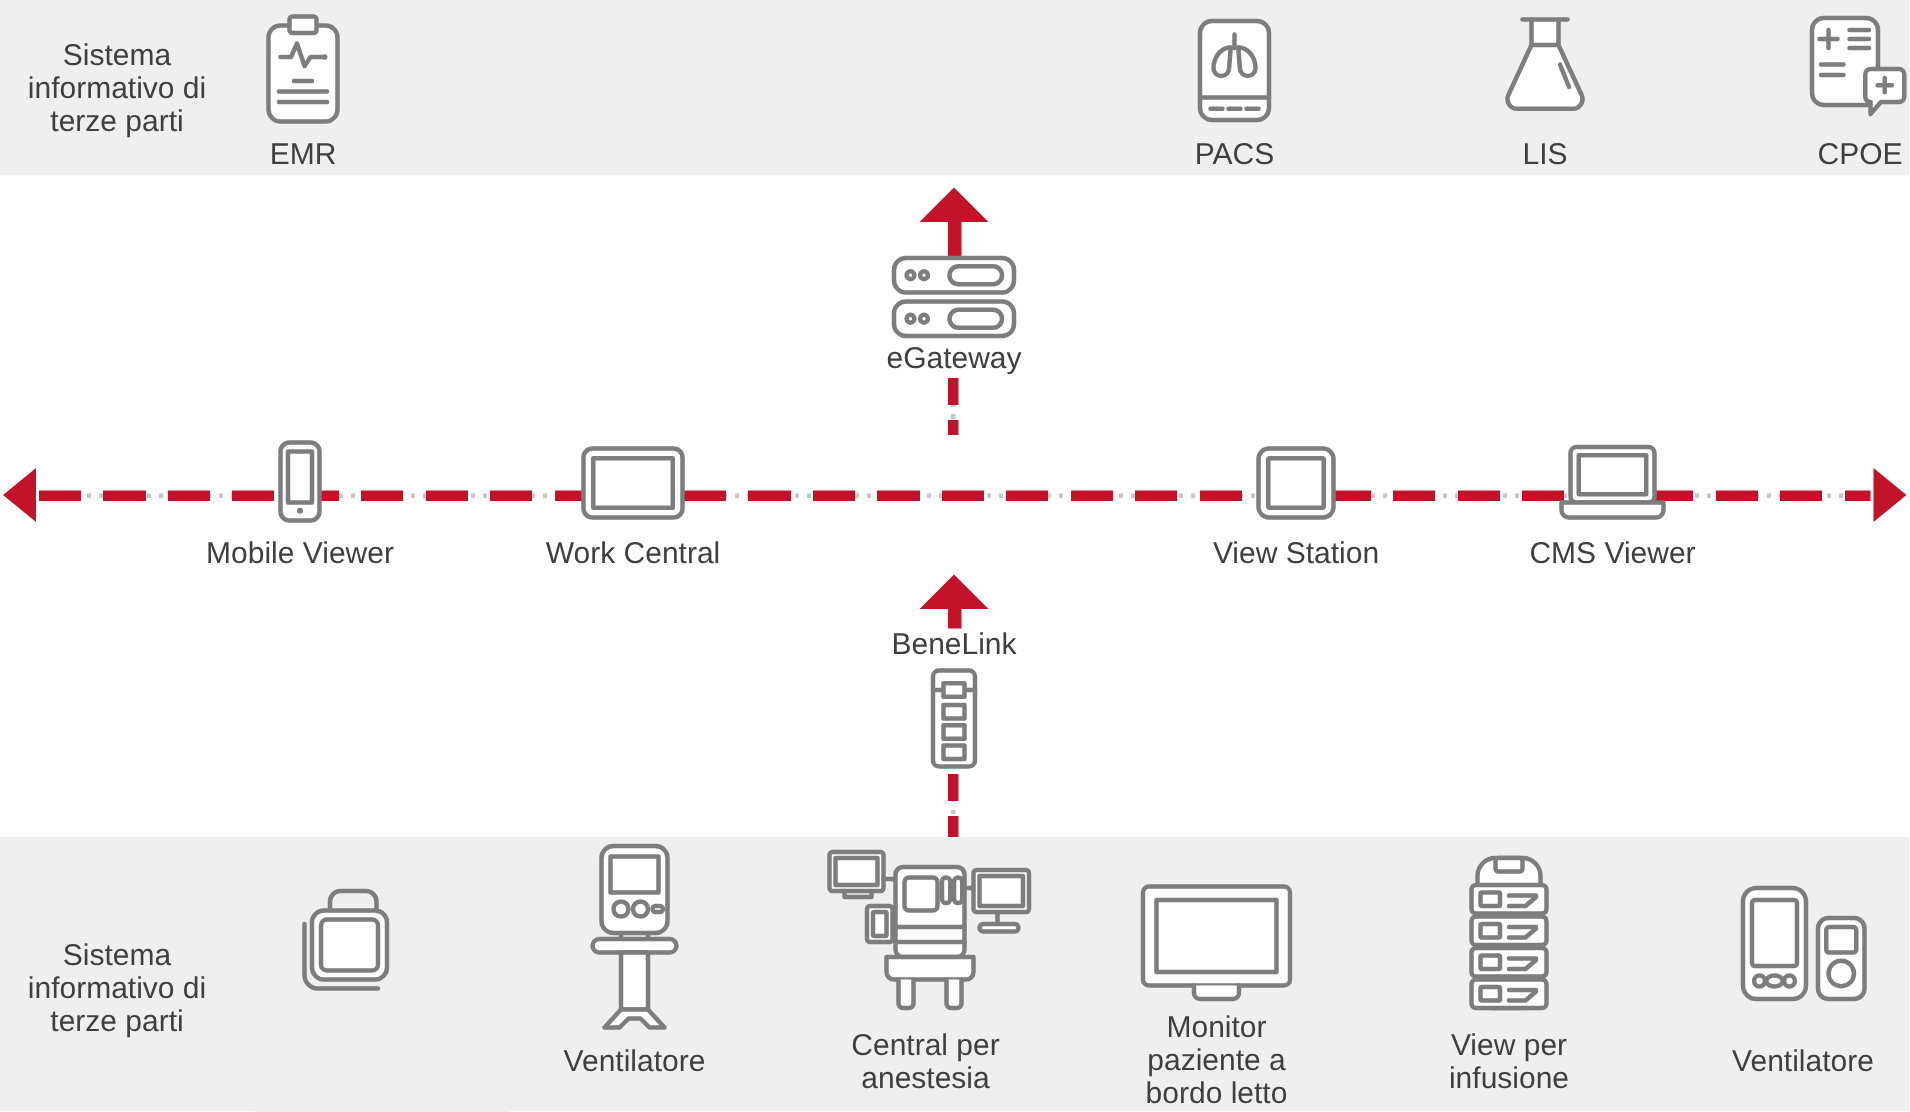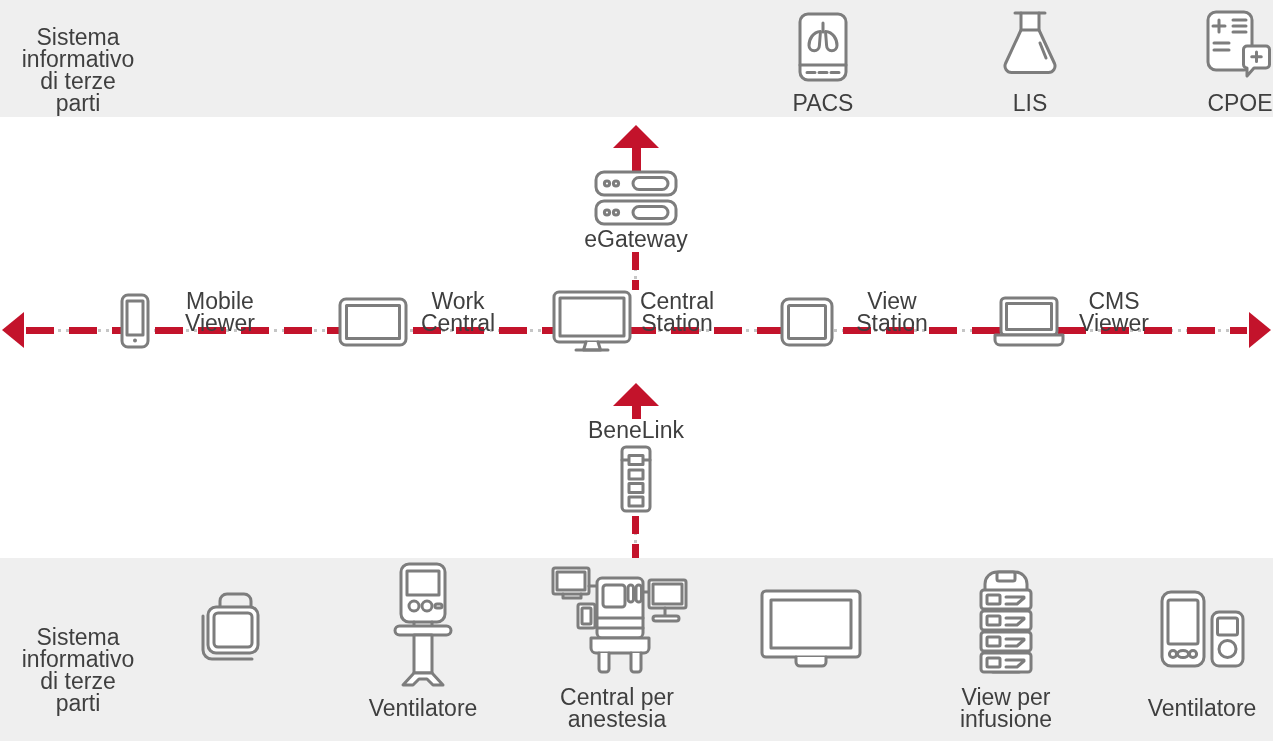--- a/index.html
+++ b/index.html
@@ -9,32 +9,32 @@
     --text:#3f3f3f;
     --dot:#c6c6c6;
   }
   *{margin:0;padding:0;box-sizing:border-box;}
   html,body{background:#fff;}
   body{font-family:"Liberation Sans","DejaVu Sans",sans-serif;overflow:hidden;}
   .canvas{position:relative;width:1273px;height:741px;background:#fff;overflow:hidden;}
   .band{position:absolute;left:0;width:1273px;background:var(--band-bg);}
   .band.top{top:0;height:117px;}
   .band.bottom{top:558px;height:183px;}
-  .cap{position:absolute;font-size:23px;line-height:22px;color:var(--text);text-align:center;}
+  .cap{position:absolute;font-size:20px;line-height:22px;color:var(--text);text-align:center;}
   .icon{color:var(--stroke);display:flex;align-items:center;justify-content:center;}
   svg{display:block;}
   svg .s{fill:none;stroke:currentColor;stroke-width:3;stroke-linecap:round;stroke-linejoin:round;}
   svg .sw{fill:#fff;stroke:currentColor;stroke-width:3;stroke-linecap:round;stroke-linejoin:round;}
   svg .f{fill:currentColor;stroke:none;}
 
   
   .top-item{position:absolute;top:6px;width:140px;display:flex;flex-direction:column;align-items:center;z-index:2;}
   .top-item .icon-box{height:82px;display:flex;align-items:center;justify-content:center;}
   .top-item .cap{position:static;margin-top:4px;width:140px;}
-  .mid-item{position:absolute;top:288px;width:170px;display:flex;flex-direction:row;z-index:3;}
+  .mid-item{position:absolute;top:288px;width:170px;display:flex;flex-direction:column;align-items:center;z-index:3;}
   .mid-item .icon-box{height:68px;display:flex;align-items:center;justify-content:center;}
   .mid-item .cap{position:static;margin-top:2px;width:170px;}
   .abs{position:absolute;z-index:3;}
 
   
   .h-dots{position:absolute;left:26px;right:26px;top:329px;height:3px;z-index:1;
     background-image:repeating-linear-gradient(to right,var(--dot) 0 3px,transparent 3px 8px);}
   .h-dash{position:absolute;left:26px;right:26px;top:327px;height:7px;z-index:1;
     background-image:repeating-linear-gradient(to right,var(--red) 0 28px,transparent 28px 43px);}
   .arrow-left{position:absolute;left:2px;top:312px;width:0;height:0;z-index:1;
@@ -95,20 +95,33 @@
     <svg width="48" height="70" viewBox="0 0 48 70">
       <rect class="sw" x="10" y="3" width="28" height="64" rx="4"></rect>
       <path class="s" d="M10 16 h28"></path>
       <rect class="sw" x="17" y="11.5" width="14" height="9"></rect>
       <rect class="sw" x="17" y="26" width="14" height="9"></rect>
       <rect class="sw" x="17" y="39.5" width="14" height="9"></rect>
       <rect class="sw" x="17" y="53" width="14" height="9"></rect>
     </svg>
   </div>
 
+  <div class="top-item" style="left:132px">
+    <div class="icon-box icon">
+      <svg width="64" height="78" viewBox="0 0 64 78">
+        <rect class="sw" x="9" y="9" width="46" height="64" rx="8"></rect>
+        <rect class="sw" x="23" y="3" width="18" height="11" rx="2"></rect>
+        <path class="s" d="M17 30 h7 l4 -9 5 15 4 -6 h9"></path>
+        <circle class="f" cx="46.5" cy="30" r="1.8"></circle>
+        <path class="s" d="M26 46 h12"></path>
+        <path class="s" d="M16 53 h32 M16 60 h32"></path>
+      </svg>
+    </div>
+    <div class="cap">EMR</div>
+  </div>
 
 
 
   <div class="top-item" style="left:753px">
     <div class="icon-box icon">
       <svg width="56" height="72" viewBox="0 0 56 72">
         <rect class="sw" x="5" y="3" width="46" height="66" rx="8"></rect>
         <path class="s" d="M28 12 v9"></path>
         <path class="sw" d="M25.5 20.5 C18 21 14 28 14 34.5 a5.2 5.2 0 0 0 10.4 0 z"></path>
         <path class="sw" d="M30.5 20.5 C38 21 42 28 42 34.5 a5.2 5.2 0 0 1 -10.4 0 z"></path>
@@ -159,31 +172,20 @@
   <div class="mid-item" style="left:337px">
     <div class="icon-box icon">
       <svg width="72" height="52" viewBox="0 0 72 52">
         <rect class="sw" x="3" y="3" width="66" height="46" rx="6"></rect>
         <rect class="sw" x="9.5" y="9.5" width="53" height="33"></rect>
       </svg>
     </div>
     <div class="cap">Work Central</div>
   </div>
 
-  <div class="mid-item" style="left:551px">
-    <div class="icon-box icon">
-      <svg width="82" height="66" viewBox="0 0 82 66">
-        <rect class="sw" x="3" y="3" width="76" height="50" rx="5"></rect>
-        <rect class="sw" x="9" y="9" width="64" height="38"></rect>
-        <path class="sw" d="M35 53 l-2.5 8 h17 L47 53"></path>
-        <path class="s" d="M25 61 h32"></path>
-      </svg>
-    </div>
-    <div class="cap">Central Station</div>
-  </div>
 
   <div class="mid-item" style="left:779px">
     <div class="icon-box icon">
       <svg width="56" height="52" viewBox="0 0 56 52">
         <rect class="sw" x="3" y="3" width="50" height="46" rx="7"></rect>
         <rect class="sw" x="9.5" y="9.5" width="37" height="33" rx="1"></rect>
       </svg>
     </div>
     <div class="cap">View Station</div>
   </div>
@@ -247,20 +249,21 @@
   </div>
   <div class="cap" style="left:542px;top:686px;width:150px">Central per anestesia</div>
 
   <div class="abs icon" style="left:759px;top:588px">
     <svg width="104" height="86" viewBox="0 0 104 86">
       <rect class="sw" x="3" y="3" width="98" height="66" rx="4"></rect>
       <rect class="sw" x="12" y="12" width="80" height="48"></rect>
       <path class="sw" d="M37 69 v5 a4 4 0 0 0 4 4 h22 a4 4 0 0 0 4 -4 v-5"></path>
     </svg>
   </div>
+  <div class="cap" style="left:751px;top:674px;width:120px">Monitor paziente a bordo letto</div>
 
   <div class="abs icon" style="left:964px;top:566px">
     <svg width="84" height="112" viewBox="0 0 84 112">
       <path class="sw" d="M21 26 v-8 a12 12 0 0 1 12 -12 h18 a12 12 0 0 1 12 12 v8"></path>
       <rect class="sw" x="33" y="6" width="18" height="9" rx="2"></rect>
       <path class="sw" d="M21 26 v70 a10 10 0 0 0 10 10 h22 a10 10 0 0 0 10 -10 v-70"></path>
       <g>
         <rect class="sw" x="17" y="24" width="50" height="19" rx="3"></rect>
         <rect class="s" x="23" y="29" width="13" height="9" rx="1"></rect>
         <path class="s" d="M42 31 h18 M42 38 h11 l7 -6"></path>

